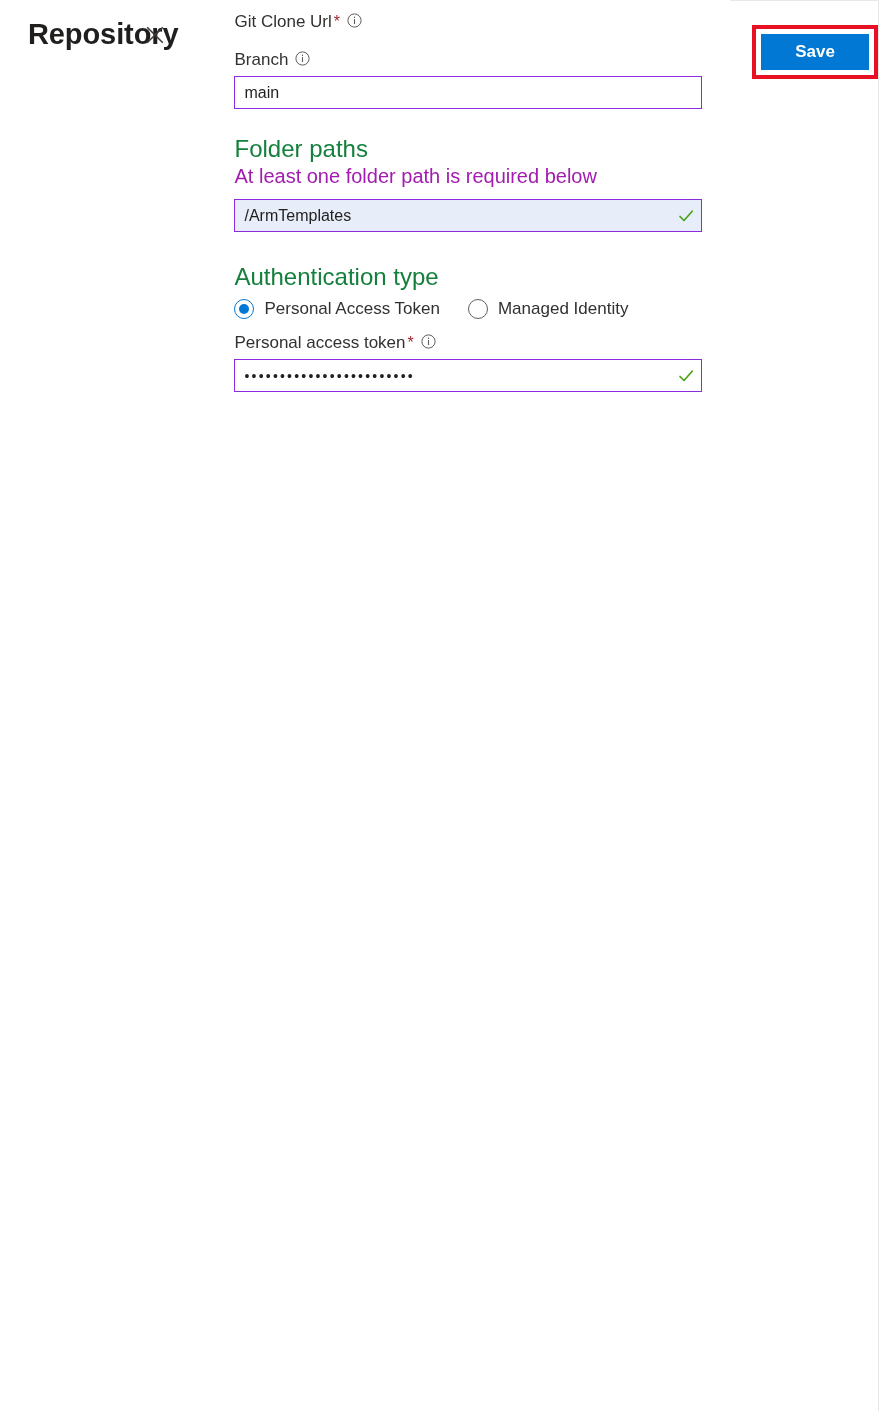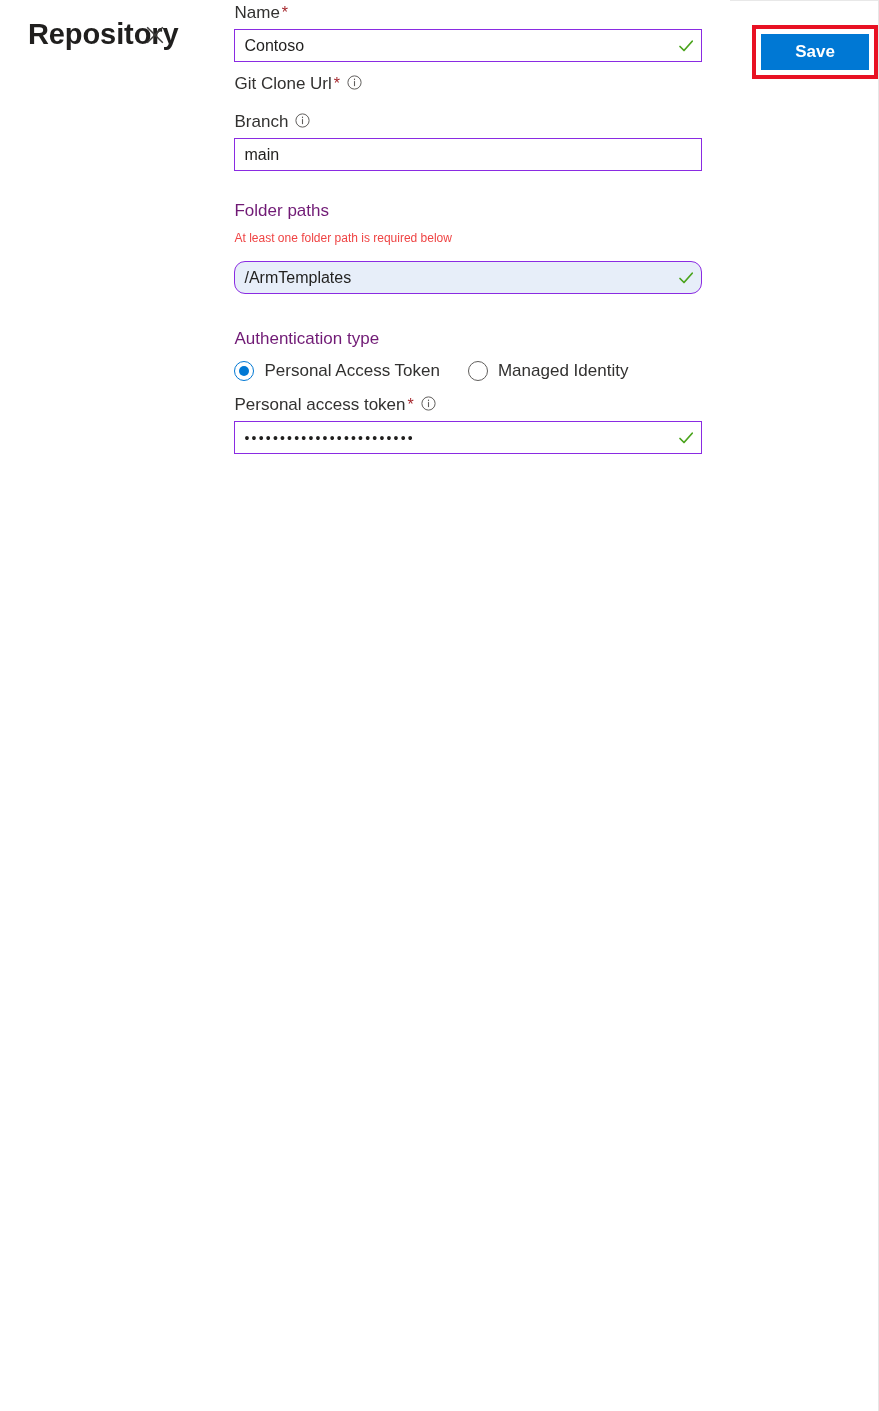--- a/index.html
+++ b/index.html
@@ -100,21 +100,20 @@
     position: relative;
     height: 33px;
     border: 1px solid #8a2be2;
     box-sizing: border-box;
     display: flex;
     align-items: center;
     background: #ffffff;
   }
   .input-wrap.focused {
     background: #e7eef9;
-    border-radius: 11px;
   }
   .input-wrap input {
     flex: 1 1 auto;
     border: none;
     outline: none;
     background: transparent;
     font-family: "Liberation Sans", sans-serif;
     font-size: 16px;
     color: #201f1e;
     padding: 0 8px 0 9px;
@@ -134,29 +133,29 @@
     justify-content: center;
   }
   .check-icon svg { display: block; }
 
   
   .gap-sm { height: 9px; }
   .gap-md { height: 27px; }
   .gap-lg { height: 32px; }
 
   .section-head {
-    font-size: 17px;
+    font-size: 24px;
     line-height: 26px;
-    color: #701a75;
+    color: #15803d;
     margin: 0 0 2px 0;
   }
   .section-sub {
-    font-size: 12px;
+    font-size: 20px;
     line-height: 24px;
-    color: #ef4444;
+    color: #a21caf;
     margin: 0 0 2px 0;
   }
 
   
   .radio-row {
     display: flex;
     align-items: center;
     margin-top: 7px;
   }
   .radio-opt {
@@ -238,31 +237,20 @@
       <span>
         <svg width="20" height="20" viewBox="0 0 20 20">
           <path d="M2.2 2.2 L17.8 17.8 M17.8 2.2 L2.2 17.8" stroke="#3b3a39" stroke-width="1.5" fill="none"></path>
         </svg>
       </span>
     </button>
   </div>
 
   <div class="form-body">
 
-    <div class="field">
-      <label class="field-label"><span>Name</span><span class="req-star">*</span></label>
-      <div class="input-wrap">
-        <input type="text" readonly="" value="Contoso" style="">
-        <span class="check-icon">
-          <svg width="20" height="20" viewBox="0 0 20 20">
-            <path d="M4 10.5 L8 14.5 L16.2 5.2" stroke="#49a31b" stroke-width="1.7" fill="none" stroke-linecap="round" stroke-linejoin="round"></path>
-          </svg>
-        </span>
-      </div>
-    </div>
 
     <div class="gap-sm"></div>
 
     <div class="field">
       <label class="field-label"><span>Git Clone Url</span><span class="req-star">*</span><span class="info-icon">
           <svg width="15" height="15" viewBox="0 0 15 15">
             <circle cx="7.5" cy="7.5" r="6.6" stroke="#605e5c" stroke-width="1" fill="none"></circle>
             <rect x="6.95" y="6.1" width="1.1" height="5" fill="#605e5c"></rect>
             <rect x="6.95" y="3.6" width="1.1" height="1.5" fill="#605e5c"></rect>
           </svg>

